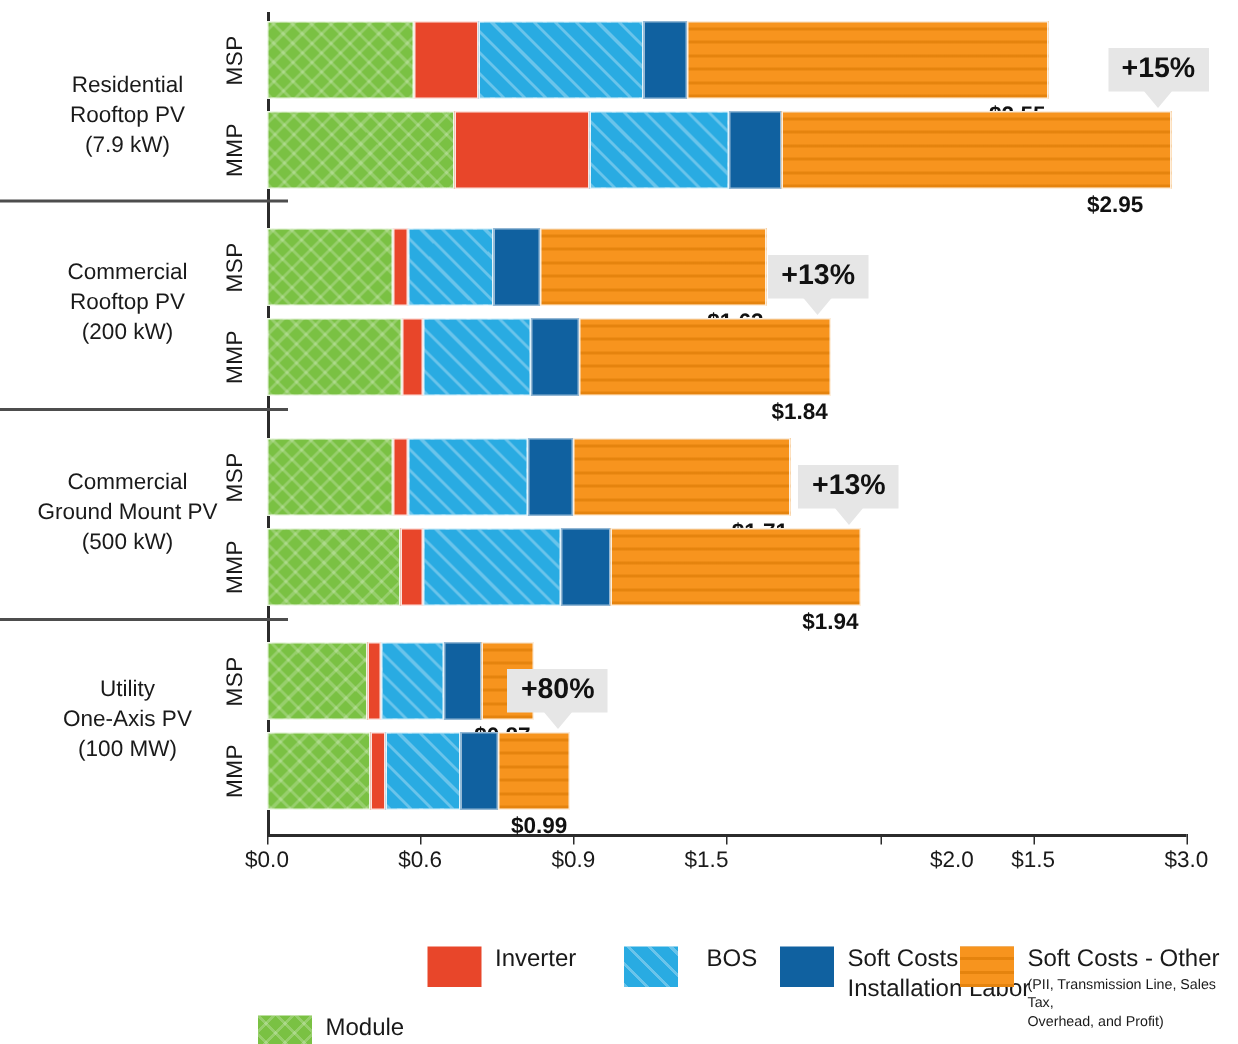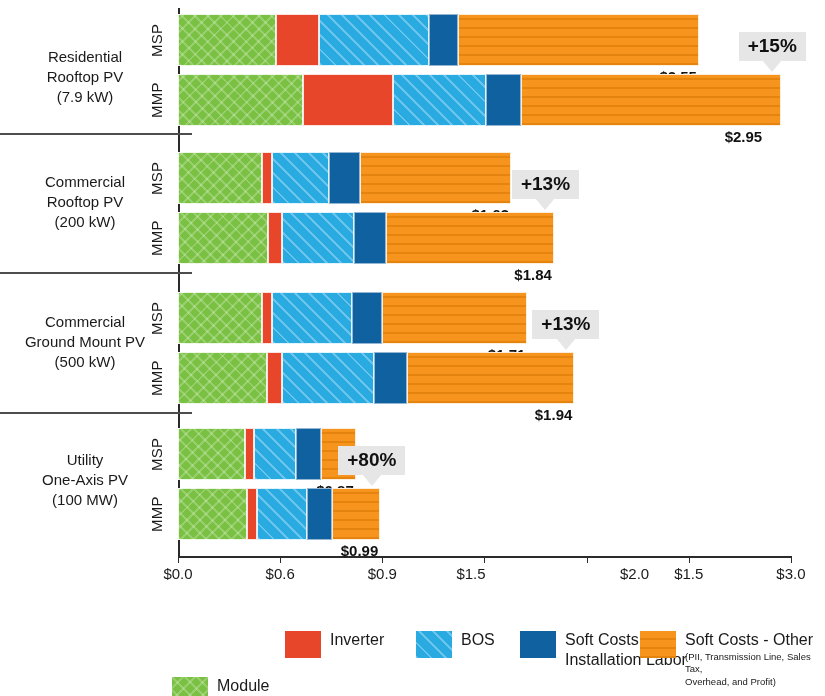--- a/index.html
+++ b/index.html
@@ -184,21 +184,21 @@
         <div>
           <div class="legend-text">Module</div>
         </div>
       </div>
       <div class="legend-item" style="left: 285px;">
         <div class="legend-swatch inverter"></div>
         <div>
           <div class="legend-text">Inverter</div>
         </div>
       </div>
-      <div class="legend-item" style="left: 416px;">
+      <div class="legend-item" style="left: 416px; gap: 10px;">
         <div class="legend-swatch bos"></div>
         <div>
           <div class="legend-text">BOS</div>
         </div>
       </div>
       <div class="legend-item" style="left: 520px;">
         <div class="legend-swatch labor"></div>
         <div>
           <div class="legend-text">Soft Costs -
 Installation Labor</div>

